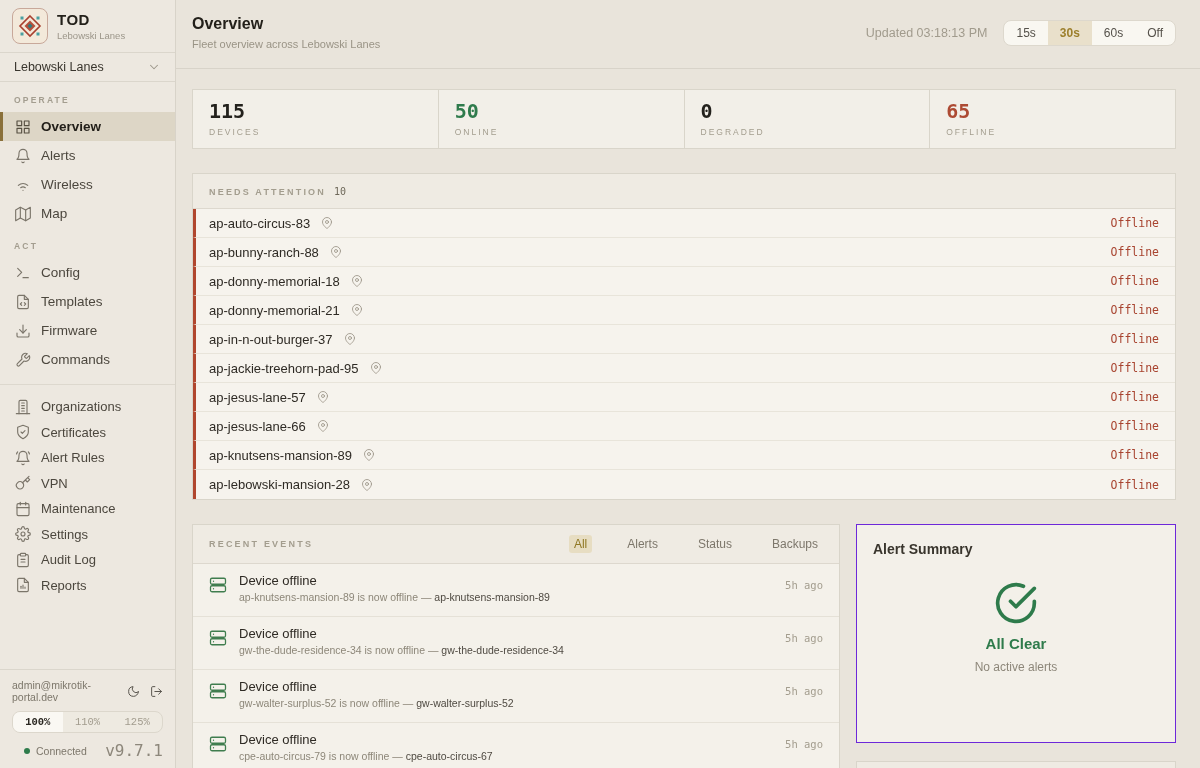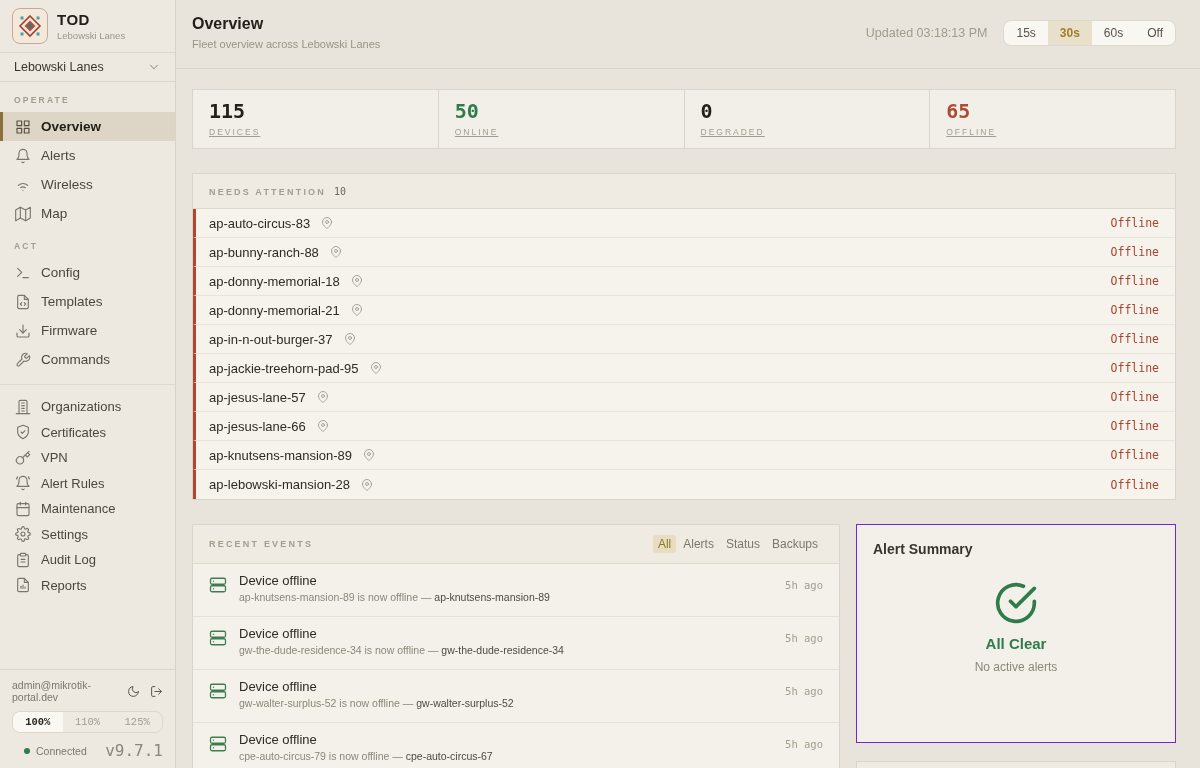--- a/index.html
+++ b/index.html
@@ -96,21 +96,21 @@
   .interval-seg.active { background:#e9e0cb; color:#9c7f2c; font-weight:600; }
 
   .content { flex:1; padding:20px 24px 0 16px; overflow:hidden; }
 
   .stats-panel {
     display:flex; background:#f2efe8; border:1px solid #d9d5ca; height:60px;
   }
   .stat { flex:1; padding:9px 16px; border-right:1px solid #d9d5ca; }
   .stat:last-child { border-right:none; }
   .stat-value { font-size:20px; font-weight:700; font-family:"DejaVu Sans Mono", monospace; }
-  .stat-label { font-size:8.5px; letter-spacing:2px; color:#a39d8e; margin-top:4px;text-decoration:underline; }
+  .stat-label { font-size:8.5px; letter-spacing:2px; color:#a39d8e; margin-top:4px; }
   .c-dark { color:#23211c; } .c-green { color:#2f7b4c; } .c-red { color:#ad4a33; }
 
   .attention-panel { margin-top:24px; background:#efebe3; border:1px solid #d9d5ca; }
   .panel-head {
     display:flex; align-items:center; padding:12px 16px 11px;
     border-bottom:1px solid #ddd8ce;
   }
   .panel-title { font-size:9px; letter-spacing:2.2px; color:#a39d8e; font-weight:600; }
   .panel-count { font-size:10px; color:#6e6859; margin-left:8px; }
   .attn-row {
@@ -126,21 +126,21 @@
     margin-left:auto; font-size:11.5px; color:#a8432f;
     font-family:"DejaVu Sans Mono", monospace;
   }
 
   .bottom-row { display:flex; gap:16px; margin-top:24px; align-items:flex-start; }
   .events-panel { flex:1; background:#efebe3; border:1px solid #d9d5ca; }
   .events-head {
     display:flex; align-items:center; justify-content:space-between;
     padding:10px 16px; border-bottom:1px solid #ddd8ce;
   }
-  .tab-group { display:flex; align-items:center; gap:2px; }
+  .tab-group { display:flex; align-items:center; gap:30px; }
   .tab { font-size:12px; color:#7d776b; cursor:pointer; padding:2px 5px; }
   .tab.active { background:#e7ddc2; color:#8f7722; border-radius:3px; }
   .event-row {
     display:flex; align-items:flex-start;
     padding:9px 16px 13px; background:#f4f1ea;
     border-bottom:1px solid #e5e1d7; cursor:pointer;
   }
   .event-icon { color:#3f7d4e; margin-top:3px; }
   .event-body { flex:1; margin-left:12px; }
   .event-title { font-size:13px; color:#2e2a24; }
@@ -296,35 +296,35 @@
           <svg width="16" height="16" viewBox="0 0 24 24" fill="none" stroke="currentColor" stroke-width="1.7" stroke-linecap="round" stroke-linejoin="round">
             <path d="M12 22s8-4 8-10V5l-8-3-8 3v7c0 6 8 10 8 10z"></path>
             <polyline points="9 12 11 14 15 10"></polyline>
           </svg>
         </span>
       <span>Certificates</span>
     </div>
     <div class="nav-item compact">
       <span class="nav-icon">
           <svg width="16" height="16" viewBox="0 0 24 24" fill="none" stroke="currentColor" stroke-width="1.7" stroke-linecap="round" stroke-linejoin="round">
-            <path d="M21 2l-2 2m-7.61 7.61a5.5 5.5 0 1 1-7.778 7.778 5.5 5.5 0 0 1 7.777-7.777zm0 0L15.5 7.5m0 0l3 3L22 7l-3-3m-3.5 3.5L19 4"></path>
-          </svg>
-        </span>
-      <span>VPN</span>
-    </div>
-    <div class="nav-item compact">
-      <span class="nav-icon">
-          <svg width="16" height="16" viewBox="0 0 24 24" fill="none" stroke="currentColor" stroke-width="1.7" stroke-linecap="round" stroke-linejoin="round">
             <path d="M18 8A6 6 0 0 0 6 8c0 7-3 9-3 9h18s-3-2-3-9"></path>
             <path d="M13.73 21a2 2 0 0 1-3.46 0"></path>
             <path d="M4 2.8A8 8 0 0 0 2.3 6"></path>
             <path d="M20 2.8A8 8 0 0 1 21.7 6"></path>
           </svg>
         </span>
       <span>Alert Rules</span>
+    </div>
+    <div class="nav-item compact">
+      <span class="nav-icon">
+          <svg width="16" height="16" viewBox="0 0 24 24" fill="none" stroke="currentColor" stroke-width="1.7" stroke-linecap="round" stroke-linejoin="round">
+            <path d="M21 2l-2 2m-7.61 7.61a5.5 5.5 0 1 1-7.778 7.778 5.5 5.5 0 0 1 7.777-7.777zm0 0L15.5 7.5m0 0l3 3L22 7l-3-3m-3.5 3.5L19 4"></path>
+          </svg>
+        </span>
+      <span>VPN</span>
     </div>
     <div class="nav-item compact">
       <span class="nav-icon">
           <svg width="16" height="16" viewBox="0 0 24 24" fill="none" stroke="currentColor" stroke-width="1.7" stroke-linecap="round" stroke-linejoin="round">
             <rect x="3" y="4" width="18" height="18" rx="2"></rect>
             <line x1="16" y1="2" x2="16" y2="6"></line>
             <line x1="8" y1="2" x2="8" y2="6"></line>
             <line x1="3" y1="10" x2="21" y2="10"></line>
           </svg>
         </span>

